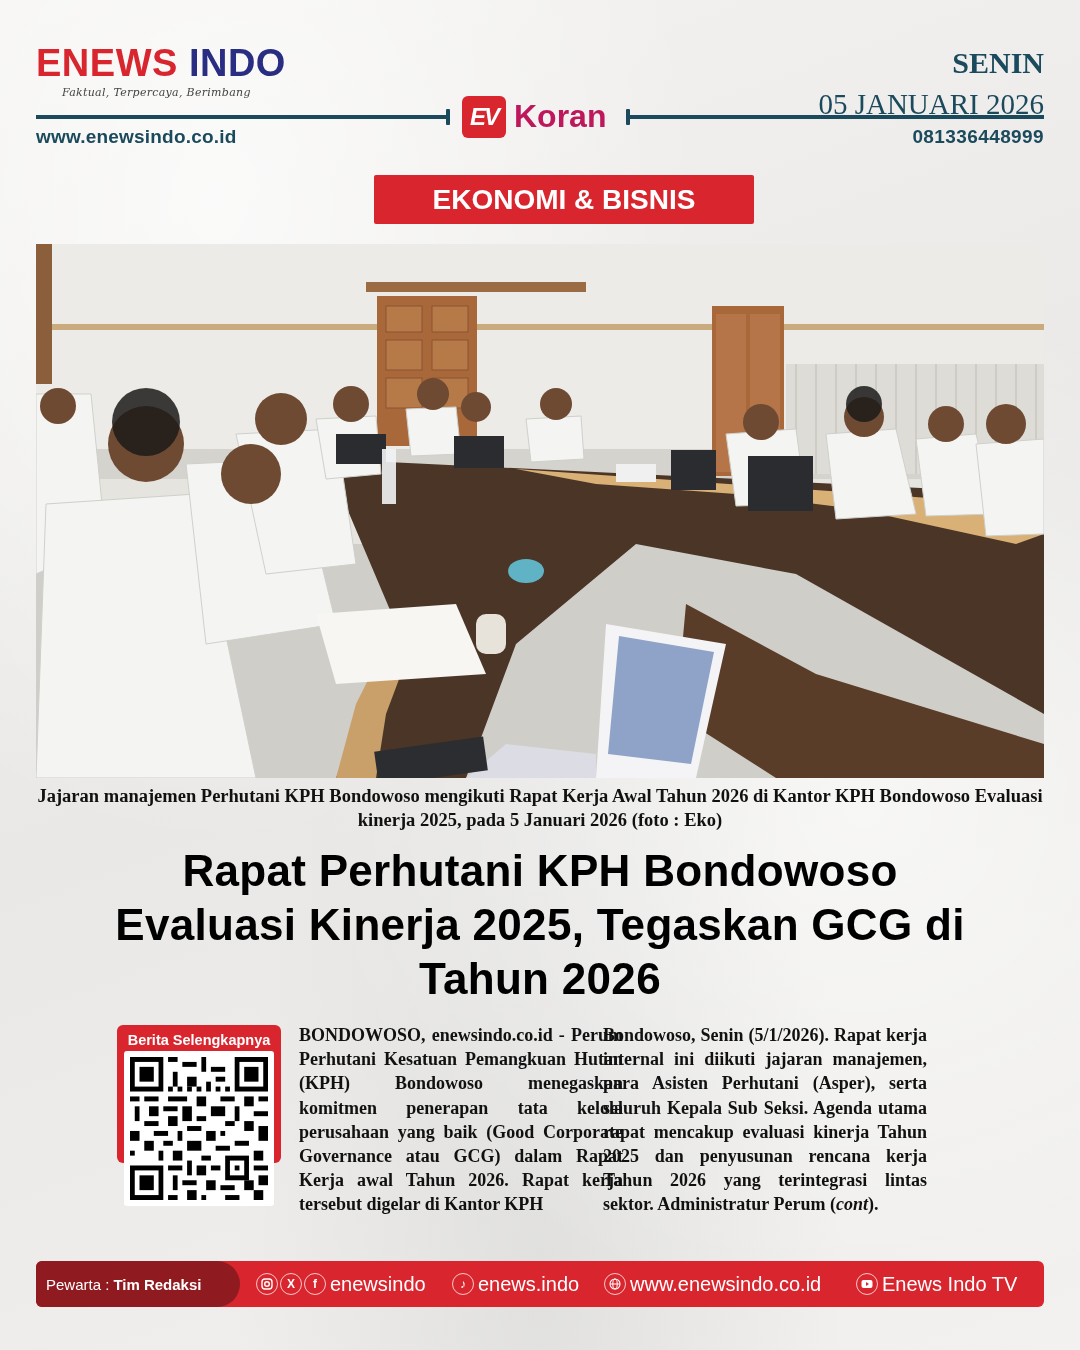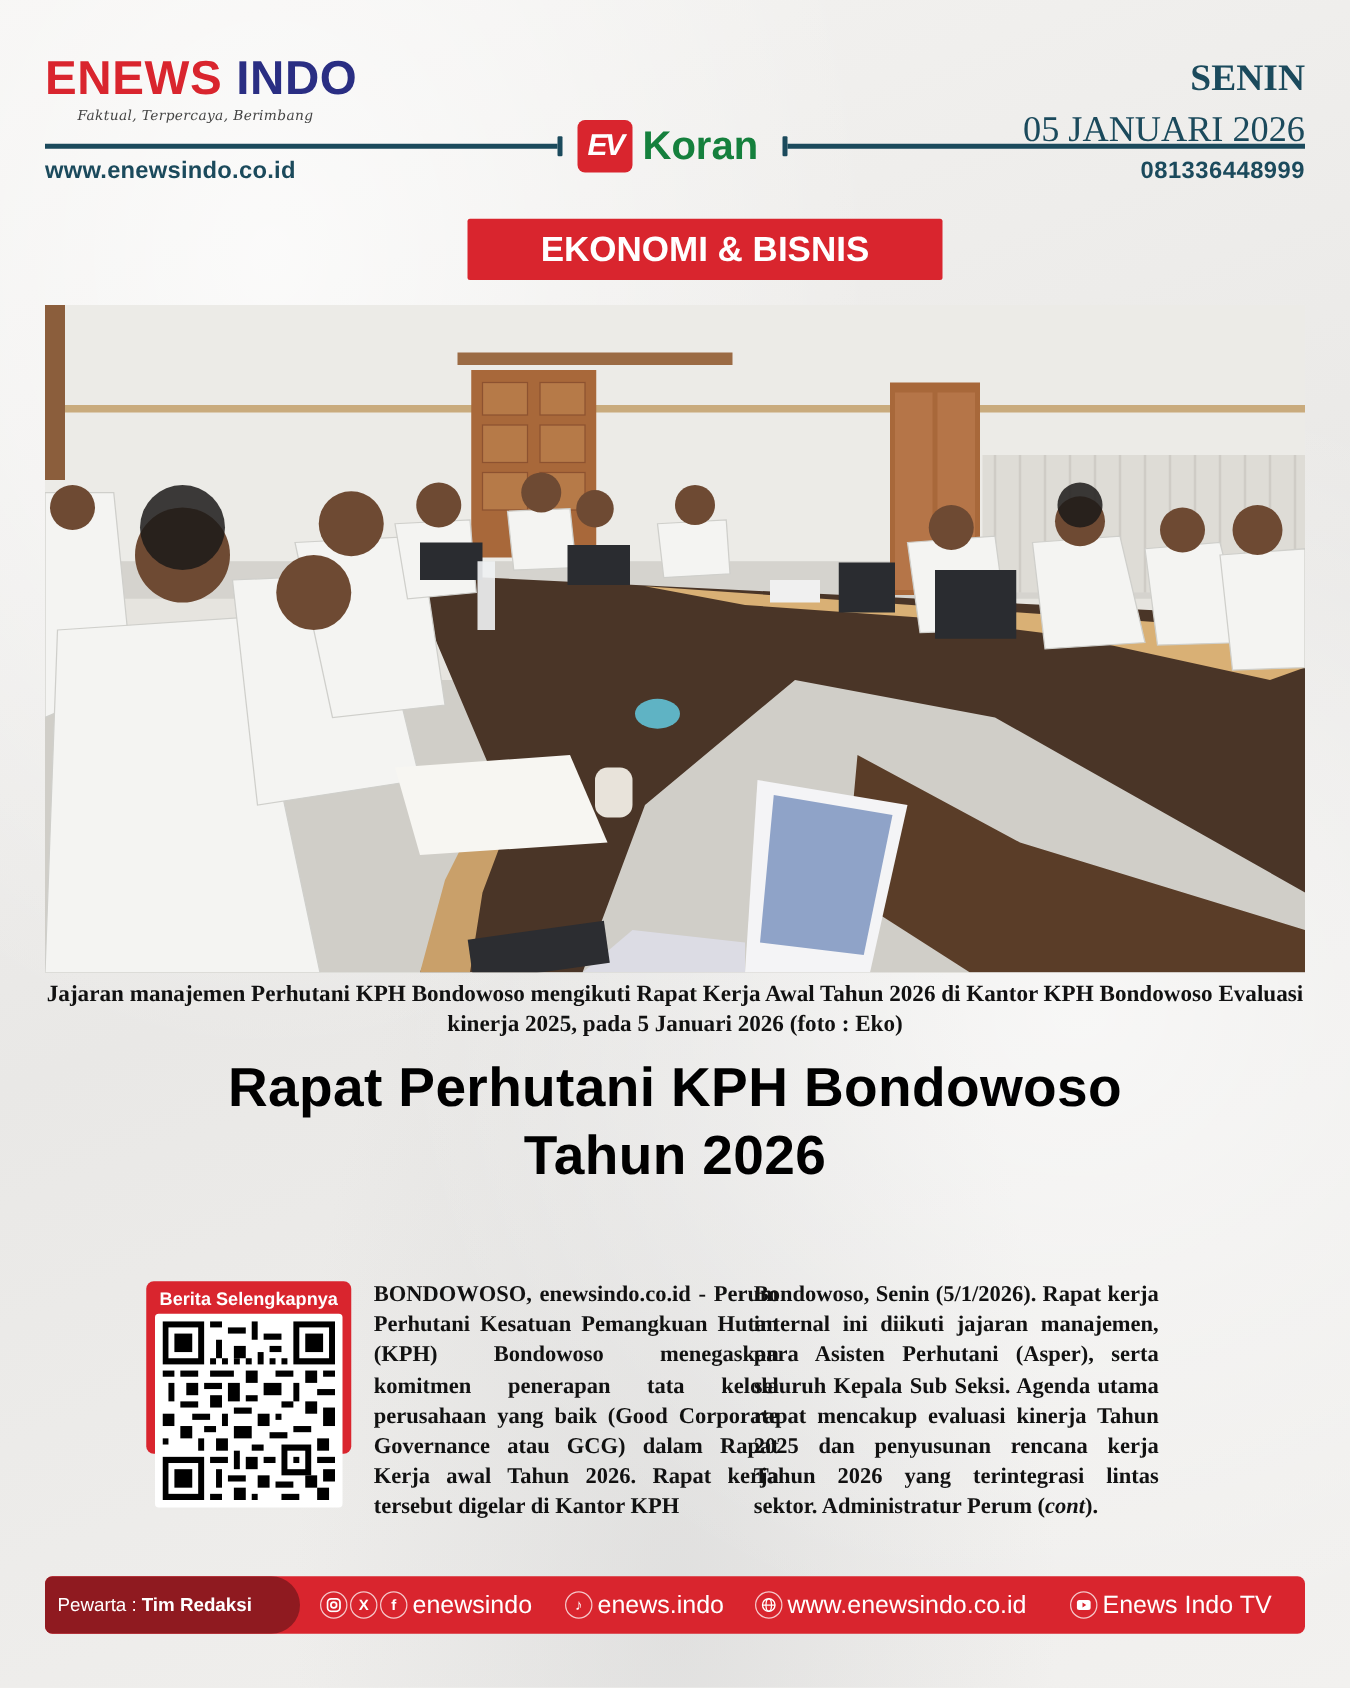--- a/index.html
+++ b/index.html
@@ -24,21 +24,21 @@
   .date-block { right: 36px; top: 48px; text-align: right; font-family: "Liberation Serif", serif; color: #1b4a5c; line-height: 1; }
   .date-day { font-size: 30px; font-weight: 700; }
   .date-full { font-size: 29px; margin-top: 12px; }
 
   .hline { height: 4px; background: #1b4a5c; top: 115px; }
   .hline.left { left: 36px; width: 410px; }
   .hline.right { left: 630px; width: 414px; }
   .tick { width: 4px; height: 16px; background: #1b4a5c; top: 109px; border-radius: 1px; }
 
   .ev-logo { left: 462px; top: 96px; width: 44px; height: 42px; background: #d9252e; border-radius: 6px; display:flex; align-items:center; justify-content:center; color:#fff; font-weight:700; font-size: 24px; font-style: italic; letter-spacing:-2px; }
-  .koran { left: 514px; top: 98px; font-size: 32px; font-weight: 700; color: #15803d; }
+  .koran { left: 514px; top: 98px; font-size: 32px; font-weight: 700; color: #be185d; }
 
   .site-url { left: 36px; top: 126px; font-size: 19px; color: #1b4a5c; font-weight: 700; letter-spacing: 0.2px; }
   .phone { right: 36px; top: 126px; font-size: 19px; color: #1b4a5c; font-weight: 700; letter-spacing: 0.4px; }
 
   .category { left: 374px; top: 175px; width: 380px; height: 49px; background: #d9252e; color: #fff; font-weight: 700; font-size: 28px; display:flex; align-items:center; justify-content:center; border-radius: 2px; }
 
   
   .photo { left: 36px; top: 244px; width: 1008px; height: 534px; overflow: hidden; background: #d8d6d1; }
   .photo svg { display:block; }
 
@@ -192,20 +192,21 @@
     <rect x="440" y="370" width="30" height="40" rx="10" fill="#e8e3da"></rect>
 
     <path d="M280 370 L420 360 L450 430 L300 440 Z" fill="#f7f6f2"></path>
   </svg>
 </div>
 
 <div class="abs caption">Jajaran manajemen Perhutani KPH Bondowoso mengikuti Rapat Kerja Awal Tahun 2026 di Kantor KPH Bondowoso Evaluasi kinerja 2025, pada 5 Januari 2026 (foto : Eko)</div>
 
 <div class="abs headline">
   <div>Rapat Perhutani KPH Bondowoso</div>
+  <div>Evaluasi Kinerja 2025, Tegaskan GCG di</div>
   <div>Tahun 2026</div>
 </div>
 
 <div class="abs qr-box">
   <div class="qr-label">Berita Selengkapnya</div>
   <div class="qr-inner">
     <svg width="138" height="143" viewBox="0 0 29 29" preserveAspectRatio="none" xmlns="http://www.w3.org/2000/svg">
       <rect width="29" height="29" fill="#fff"></rect>
       <g fill="#000">
 

